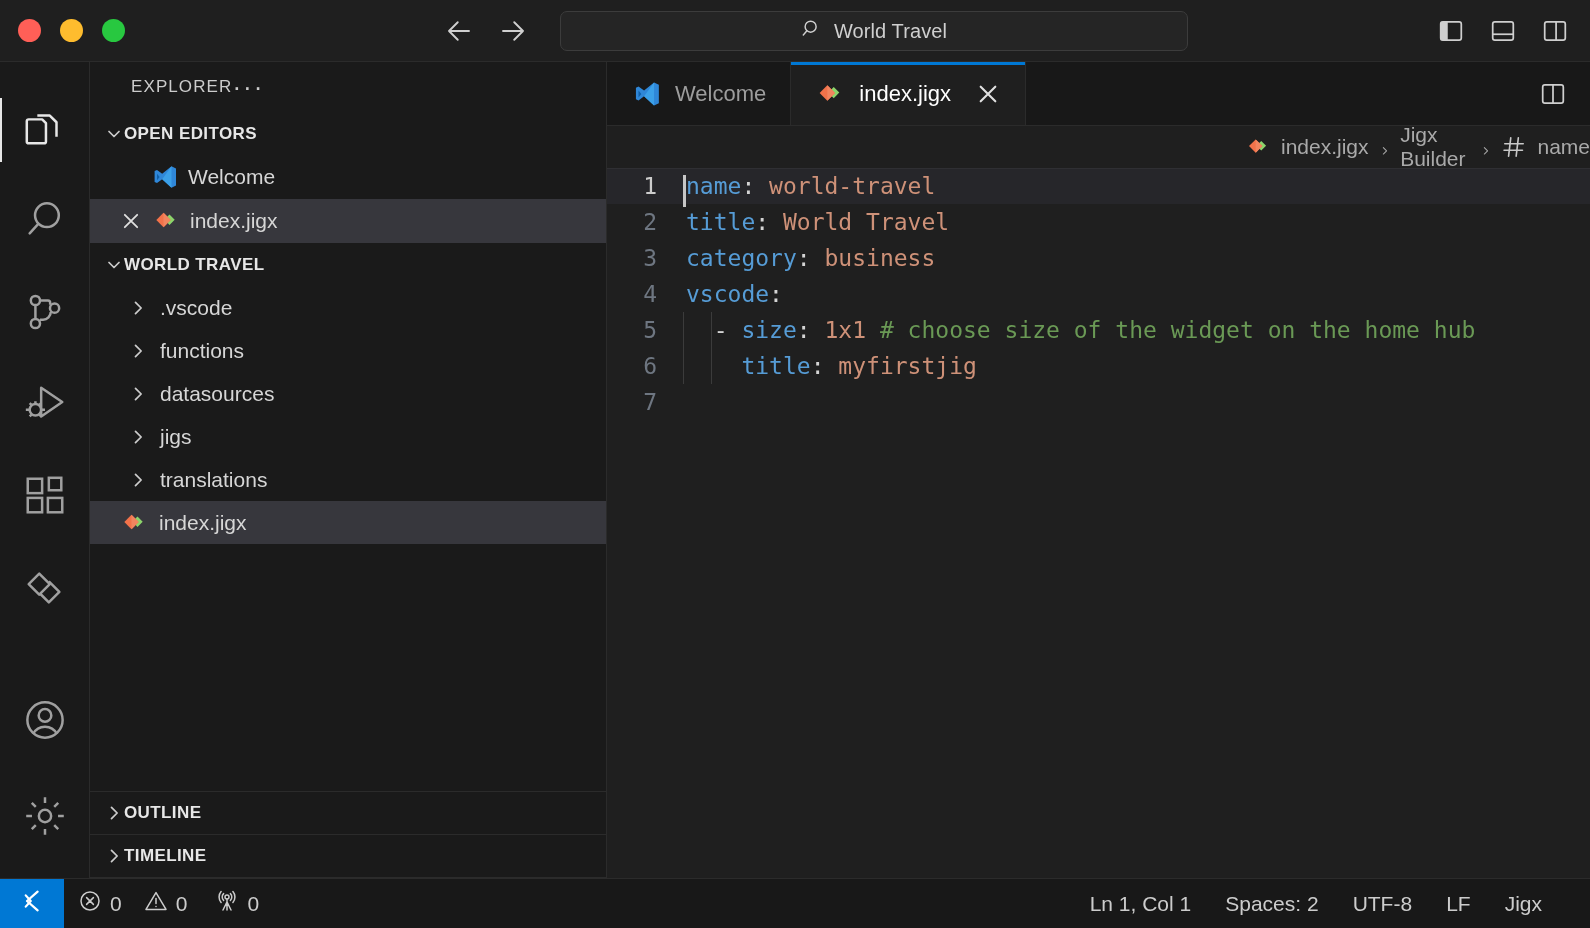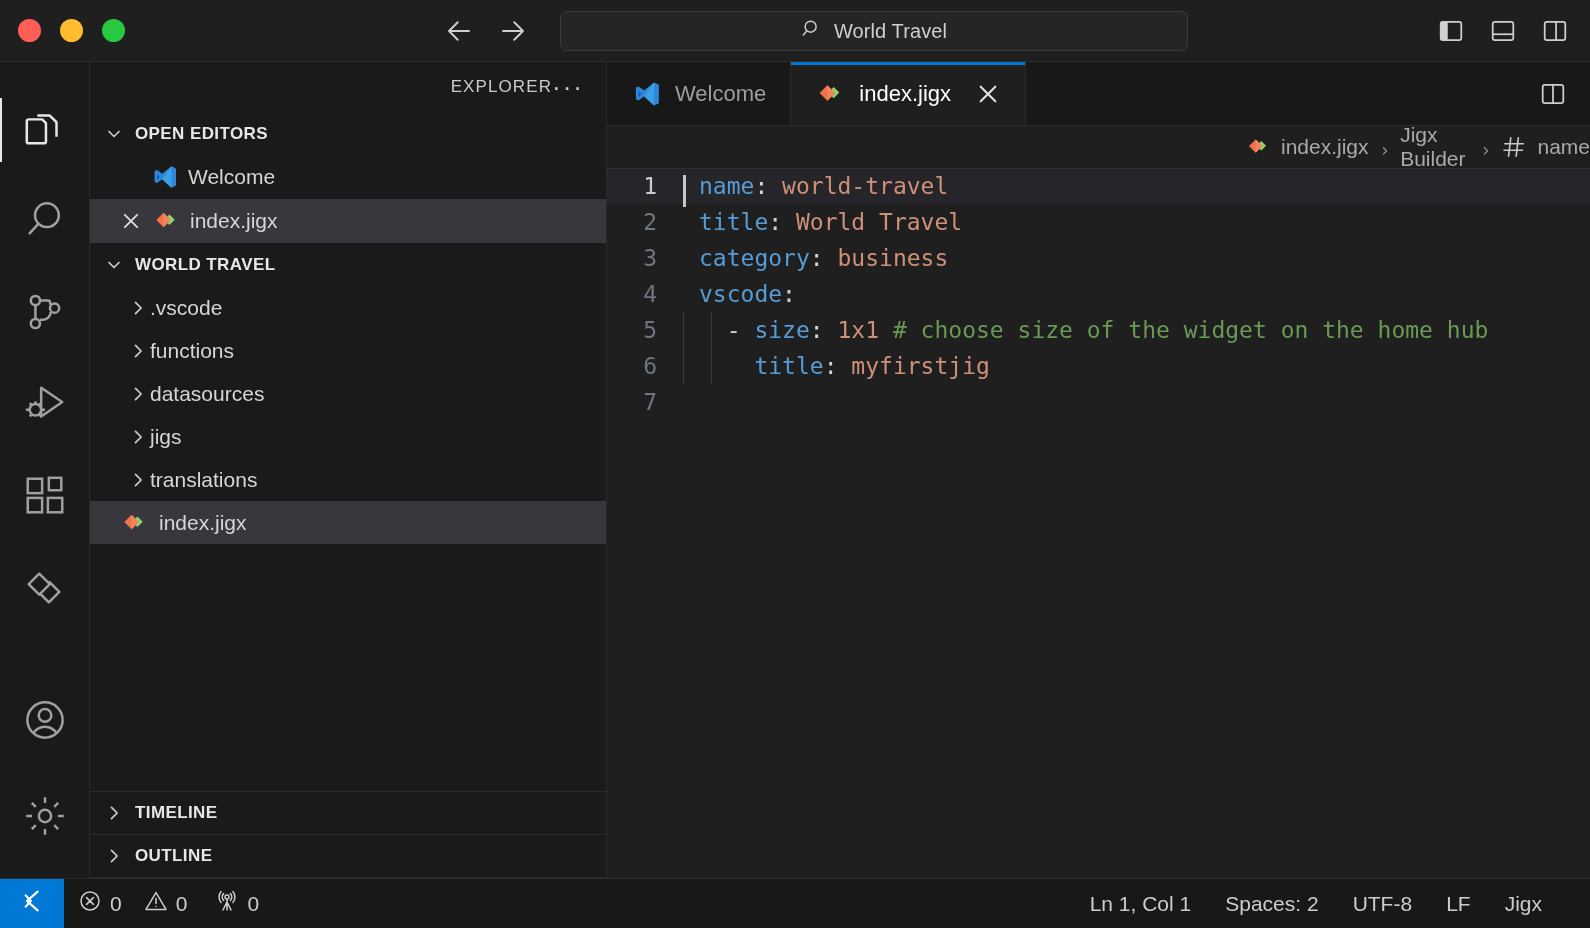--- a/index.html
+++ b/index.html
@@ -89,47 +89,47 @@
   
   .sidebar {
     width: 517px; flex: 0 0 517px;
     background: #1a1a1a;
     display: flex; flex-direction: column;
     border-right: 1px solid #2b2b2b;
     position: relative;
   }
   .sb-title {
     height: 50px; display: flex; align-items: center;
-    padding: 0 22px 0 41px; justify-content: flex-end;
+    padding: 0 22px 0 41px; justify-content: flex-start;
   }
   .sb-title .t {
     color: #cccccc; font-size: 17px; letter-spacing: 1.1px; font-weight: 400;
   }
   .sb-dots { color: #cccccc; font-size: 26px; line-height: 10px; letter-spacing: 2px; }
 
   .section-header {
-    height: 43px; display: flex; align-items: center; gap: 11px;
+    height: 43px; display: flex; align-items: center; 
     padding-left: 14px;
   }
   .section-header .label {
     color: #e7e7e7; font-size: 17px; font-weight: bold; letter-spacing: .4px;
   }
   .chev { width: 20px; height: 20px; flex: 0 0 20px; color: #cccccc; }
 
   .row {
     height: 44px; display: flex; align-items: center;
     color: #d6d6d6; font-size: 21px;
     padding-left: 14px; gap: 10px; position: relative;
   }
   .row.selected { background: #37373d; }
   .row .rtext { white-space: nowrap; }
   .row .closeico { width: 22px; height: 22px; flex: 0 0 22px; color: #cccccc; }
 
   .ficon { width: 28px; height: 28px; flex: 0 0 28px; display: block; }
-  .tree-row { height: 43px; display: flex; align-items: center; gap: 2px;
+  .tree-row { height: 43px; display: flex; align-items: center; gap: 12px;
               color: #d6d6d6; font-size: 21px; padding-left: 38px; }
   .tree-row.file { padding-left: 30px; gap: 11px; }
   .tree-row.selected { background: #37373d; }
 
   .sb-spacer { flex: 1 1 auto; }
   .sb-bottom { border-top: 1px solid #2b2b2b; }
   .sb-bottom .section-header { border-bottom: 1px solid #2b2b2b; }
 
   
   .editorarea { flex: 1 1 auto; display: flex; flex-direction: column; min-width: 0;
@@ -176,21 +176,21 @@
   .codeline.current::after {
     content: ""; position: absolute; left: 0; right: 0; top: 0; height: 1px;
     background: #2f2f33;
   }
   .lnum {
     width: 76px; flex: 0 0 76px; text-align: right; padding-right: 26px;
     color: #6e7681; font-size: 23px;
     font-family: "DejaVu Sans Mono", monospace;
   }
   .lnum.active { color: #cccccc; }
-  .ctext-code { position: relative; padding-left: 16px; }
+  .ctext-code { position: relative; padding-left: 3px; }
   .cursor {
     position: absolute; left: 0; top: 2px; width: 3px; height: 32px;
     background: #c6c6c6;
   }
   .guide {
     position: absolute; top: 0; width: 1px; height: 36px; background: #3b3b3b;
   }
   .k { color: #569cd6; }
   .p { color: #d4d4d4; }
   .s { color: #ce9178; }
@@ -457,29 +457,29 @@
 
       <div class="sb-spacer"></div>
 
       <div class="sb-bottom">
         <div class="section-header">
           <span class="chev">
             <svg viewBox="0 0 16 16" fill="none" stroke="#cccccc" stroke-width="1.4" stroke-linecap="round" stroke-linejoin="round">
                 <path d="M6 3.5l4.5 4.5L6 12.5"></path>
               </svg>
           </span>
-          <span class="label">TIMELINE</span>
+          <span class="label">OUTLINE</span>
         </div>
         <div class="section-header">
           <span class="chev">
             <svg viewBox="0 0 16 16" fill="none" stroke="#cccccc" stroke-width="1.4" stroke-linecap="round" stroke-linejoin="round">
                 <path d="M6 3.5l4.5 4.5L6 12.5"></path>
               </svg>
           </span>
-          <span class="label">OUTLINE</span>
+          <span class="label">TIMELINE</span>
         </div>
       </div>
     </div>
 
     <div class="editorarea">
 
       <div class="tabsbar">
         <div class="tab">
           <span class="ticon">
             <svg viewBox="0 0 28 28">

